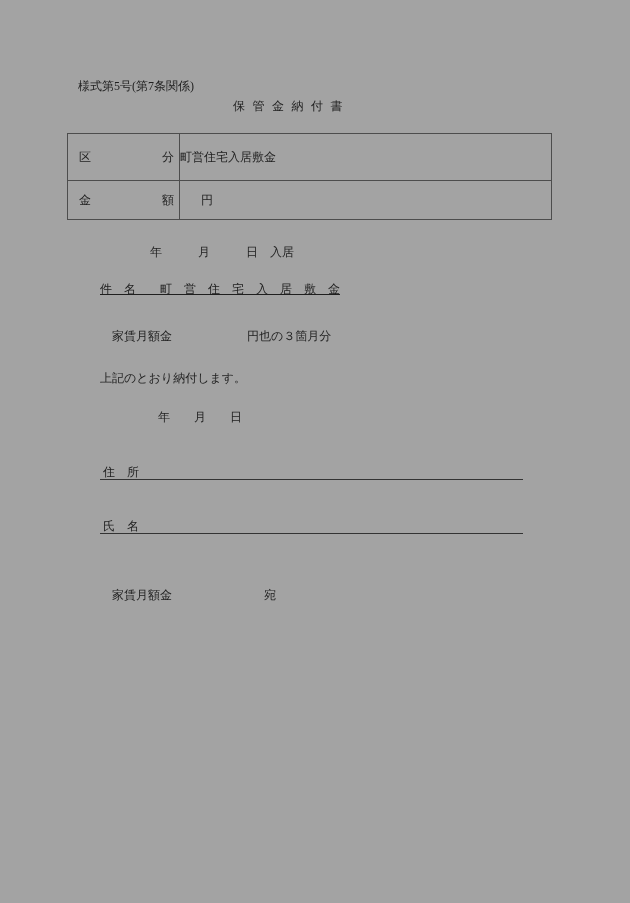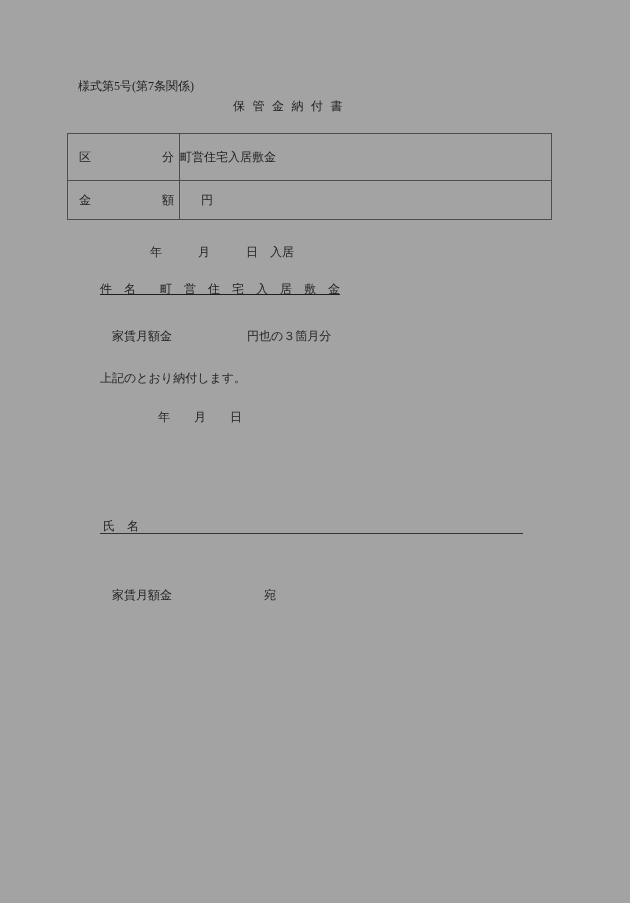--- a/index.html
+++ b/index.html
@@ -110,20 +110,23 @@
   <div class="abs subject-line">件　名　　町　営　住　宅　入　居　敷　金</div>
 
   <div class="abs rent-line">
     <span>家賃月額金</span><span class="rent-value">円也の３箇月分</span>
   </div>
 
   <div class="abs statement">上記のとおり納付します。</div>
 
   <div class="abs date-line">年　　月　　日</div>
 
+  <div class="fill-field address">
+    <span>住　所</span>
+  </div>
 
   <div class="fill-field name">
     <span>氏　名</span>
   </div>
 
   <div class="abs addressee">
     <span>家賃月額金</span><span class="addressee-suffix">宛</span>
   </div>
 
 </div>

